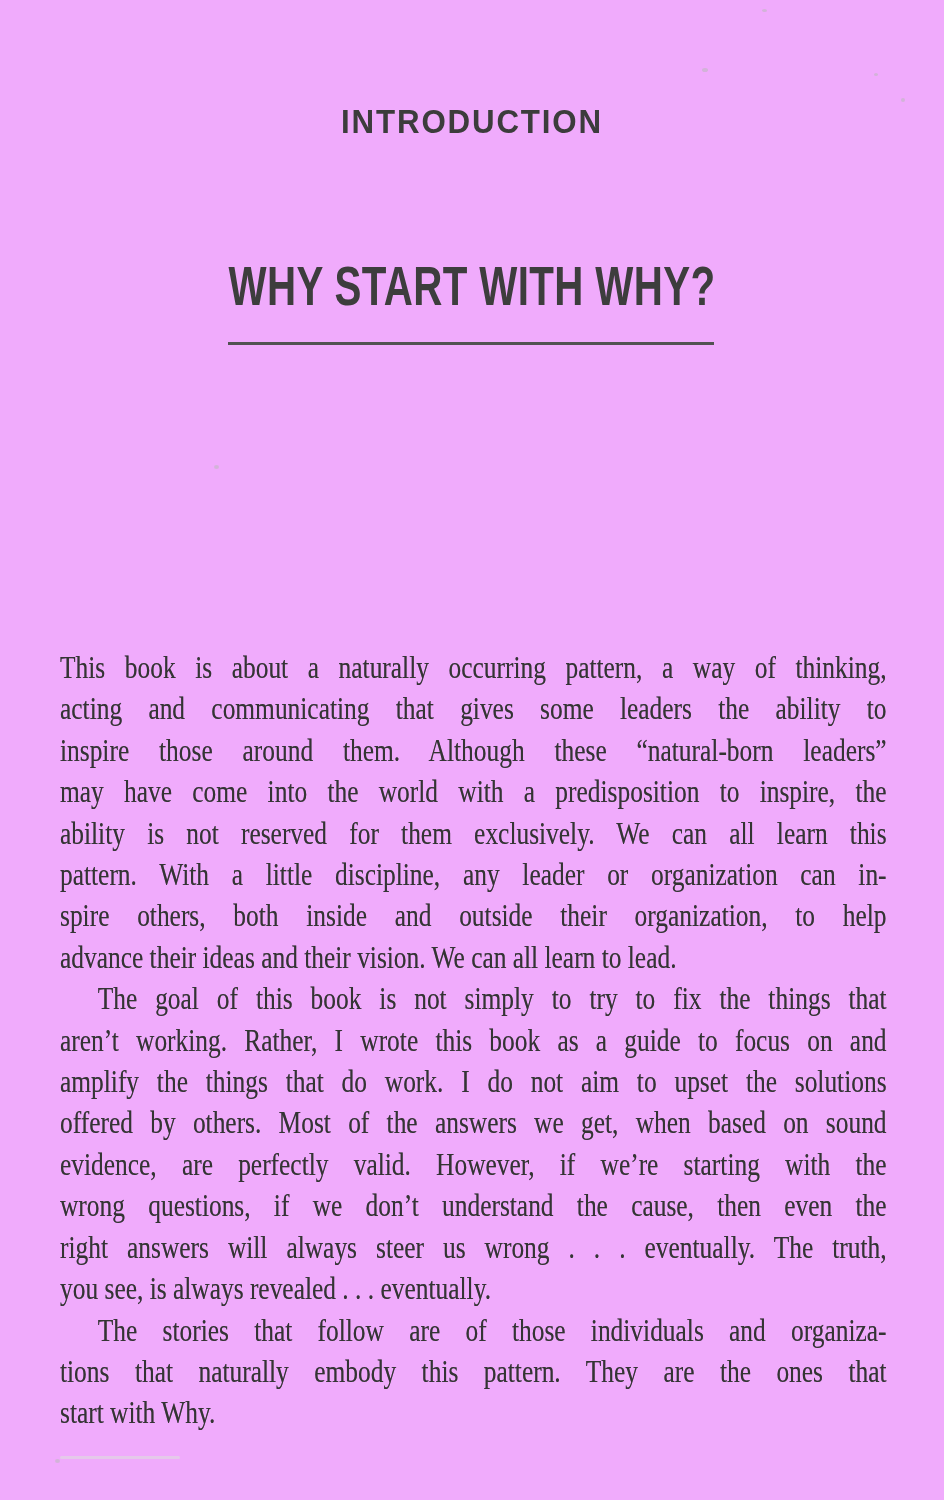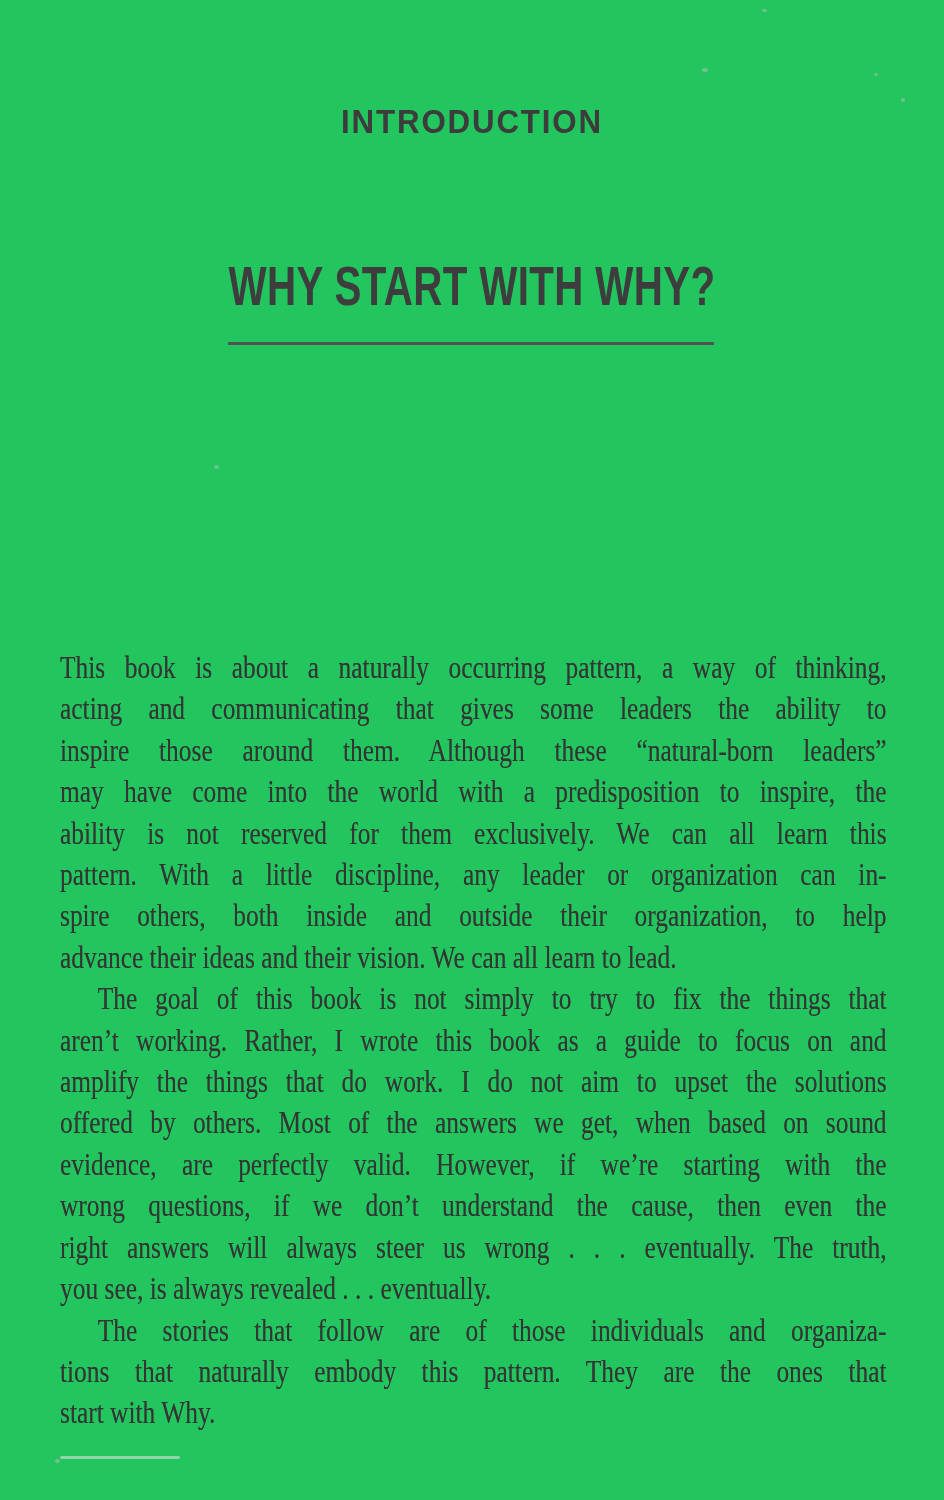--- a/index.html
+++ b/index.html
@@ -4,21 +4,21 @@
 <style>
   html, body {
     margin: 0;
     padding: 0;
     background: #ffffff;
   }
   .page {
     position: relative;
     width: 944px;
     height: 1500px;
-    background: #22c55e;
+    background: #f0abfc;
     overflow: hidden;
     font-family: "Liberation Serif", serif;
   }
   
   .kicker {
     position: absolute;
     top: 104px;
     left: 0;
     width: 100%;
     text-align: center;

